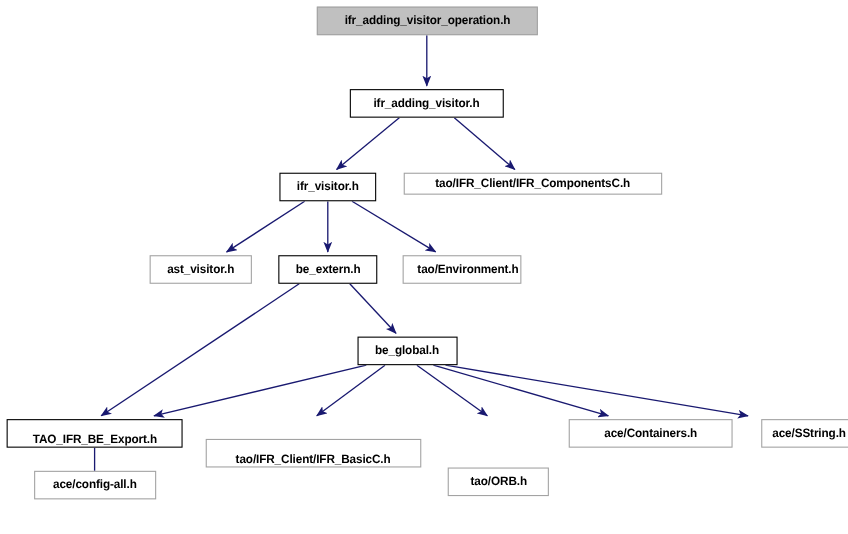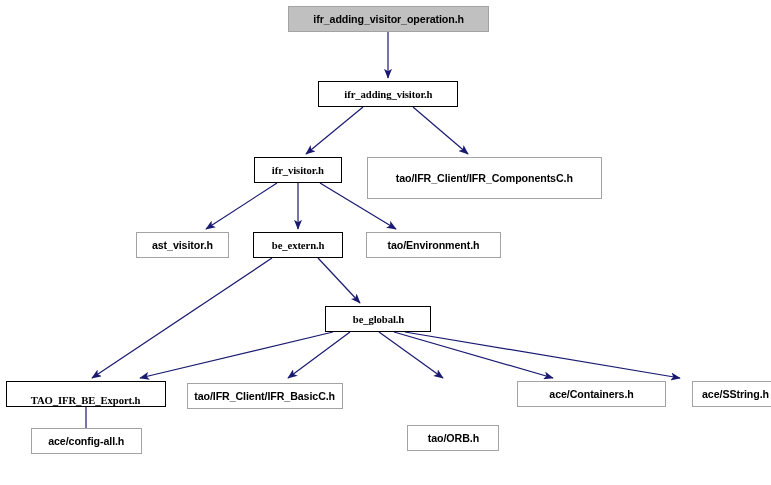--- a/index.html
+++ b/index.html
@@ -37,21 +37,20 @@
     font-weight: bold;
     font-size: 11px;
     line-height: 1;
     color: #000000;
     white-space: nowrap;
     letter-spacing: -0.1px;
     z-index: 2;
   }
   .node.strong {
     border: 1px solid #000000;
-    font-family: Liberation Serif, serif;
   }
   .node.root {
     background: #c0c0c0;
     border: 1px solid #a3a3a3;
   }
   .node-label {
     display: block;
     transform: scaleX(0.97);
   }
 </style>
@@ -87,39 +86,39 @@
   <div id="node-group">
       <div class="node root" style="left: 288px; top: 6px; width: 201px; height: 26px;">
         <span class="node-label">ifr_adding_visitor_operation.h</span>
       </div>
       <div class="node strong" style="left: 318px; top: 81px; width: 140px; height: 26px;">
         <span class="node-label">ifr_adding_visitor.h</span>
       </div>
       <div class="node strong" style="left: 254px; top: 157px; width: 88px; height: 26px;">
         <span class="node-label">ifr_visitor.h</span>
       </div>
-      <div class="node weak" style="left: 367px; top: 157px; width: 235px; height: 42px;">
+      <div class="node weak" style="left: 367px; top: 157px; width: 235px; height: 20px;">
         <span class="node-label">tao/IFR_Client/IFR_ComponentsC.h</span>
       </div>
       <div class="node weak" style="left: 136px; top: 232px; width: 93px; height: 26px;">
         <span class="node-label">ast_visitor.h</span>
       </div>
       <div class="node strong" style="left: 253px; top: 232px; width: 90px; height: 26px;">
         <span class="node-label">be_extern.h</span>
       </div>
-      <div class="node weak" style="left: 366px; top: 232px; width: 135px; height: 26px;">
+      <div class="node weak" style="left: 366px; top: 232px; width: 108px; height: 26px; justify-content: flex-end;">
         <span class="node-label">tao/Environment.h</span>
       </div>
-      <div class="node strong" style="left: 325px; top: 306px; width: 106px; height: 26px;">
+      <div class="node strong" style="left: 325px; top: 306px; width: 91px; height: 26px;">
         <span class="node-label">be_global.h</span>
       </div>
       <div class="node strong" style="left: 6px; top: 381px; width: 160px; height: 26px; align-items: flex-end;">
         <span class="node-label">TAO_IFR_BE_Export.h</span>
       </div>
-      <div class="node weak" style="left: 187px; top: 383px; width: 156px; height: 26px;">
+      <div class="node weak" style="left: 187px; top: 399px; width: 196px; height: 26px; align-items: flex-end;">
         <span class="node-label">tao/IFR_Client/IFR_BasicC.h</span>
       </div>
       <div class="node weak" style="left: 407px; top: 381px; width: 92px; height: 26px; margin-top: 44px;">
         <span class="node-label">tao/ORB.h</span>
       </div>
       <div class="node weak" style="left: 517px; top: 381px; width: 149px; height: 26px;">
         <span class="node-label">ace/Containers.h</span>
       </div>
       <div class="node weak" style="left: 692px; top: 381px; width: 86px; height: 26px;">
         <span class="node-label">ace/SString.h</span>

